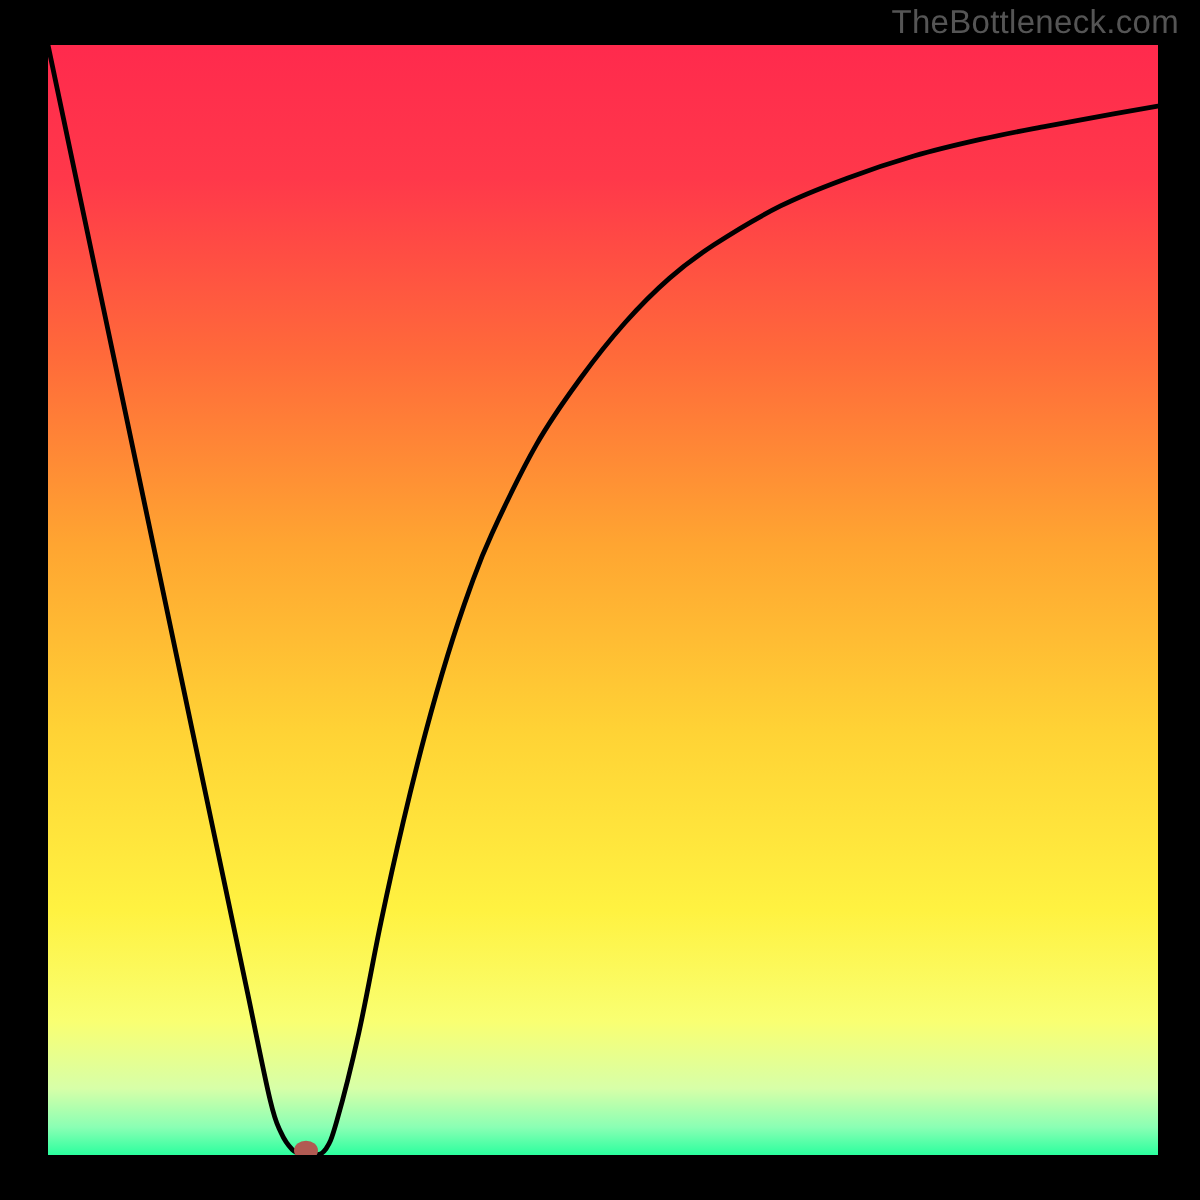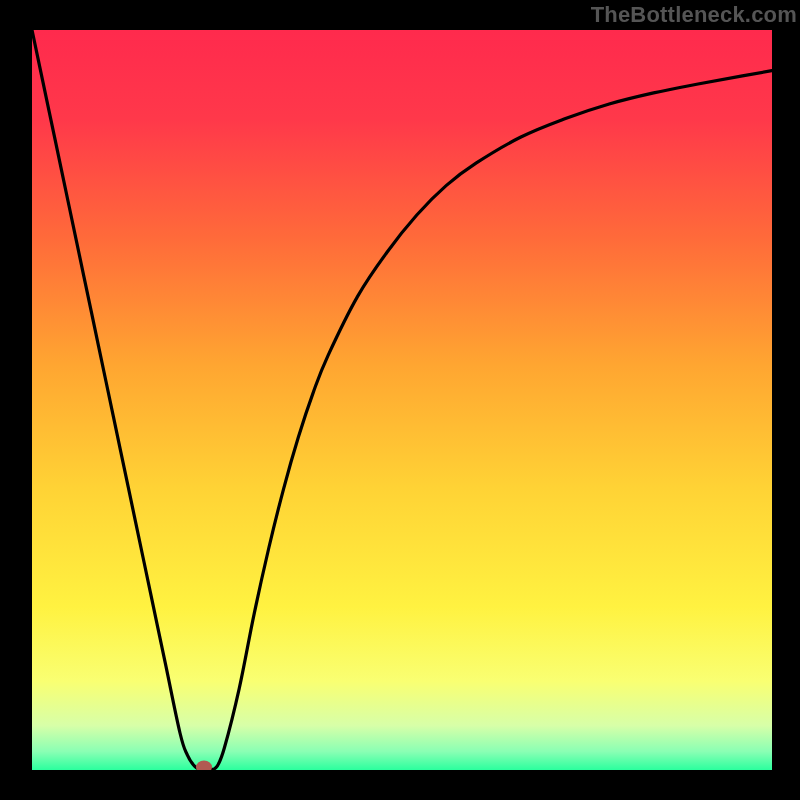--- a/index.html
+++ b/index.html
@@ -13,24 +13,24 @@
   }
   .frame {
     position: relative;
     width: 800px;
     height: 800px;
     background: #000;
   }
   .watermark {
     position: absolute;
     top: 2px;
-    right: 3px;
+    right: 14px;
     color: #555;
     font-size: 22px;
-    font-weight: 700;
+    font-weight: 400;
     letter-spacing: 0.2px;
     user-select: none;
   }
   .plot-area {
     position: absolute;
     left: 32px;
     top: 30px;
     width: 740px;
     height: 740px;
     overflow: hidden;

